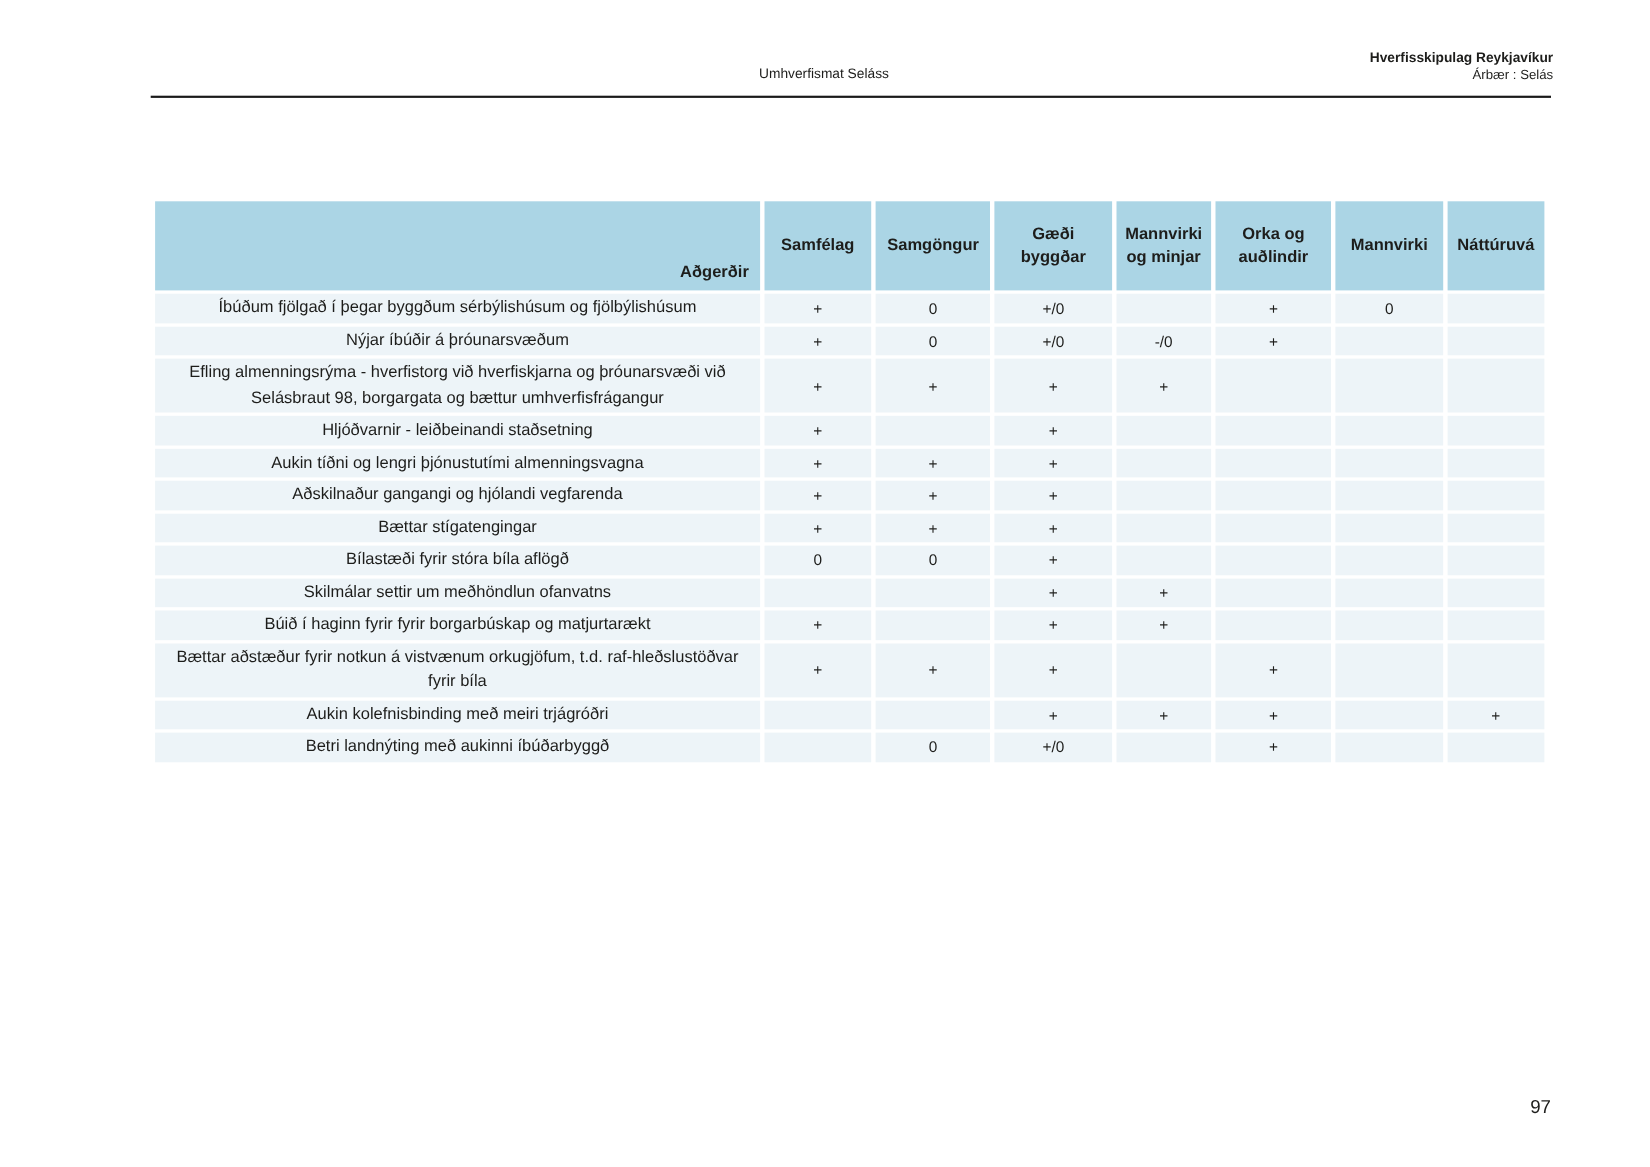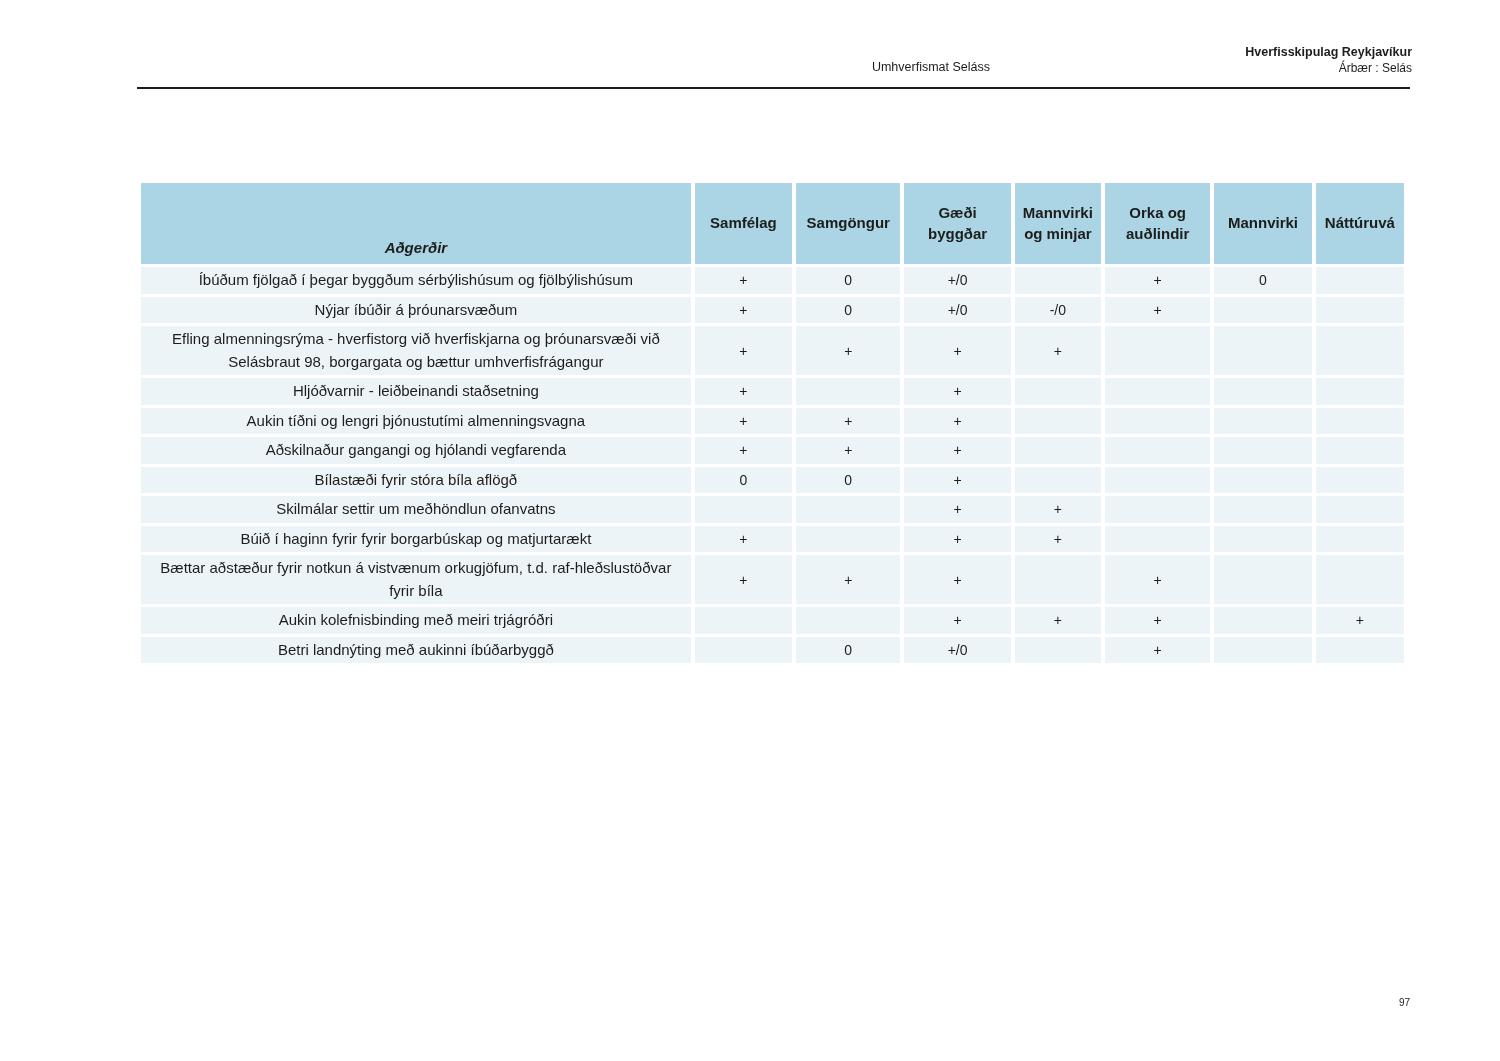--- a/index.html
+++ b/index.html
@@ -23,56 +23,55 @@
     top:87px;
     width:1273px;
     height:2px;
     background:#1a1a1a;
   }
   .hdr-center{
     position:absolute;
     top:60px;
     left:690px;
     width:300px;
-    text-align:right;
+    text-align:left;
     font-size:12.5px;
   }
   .hdr-right{
     position:absolute;
     top:45px;
     right:88px;
     text-align:right;
     line-height:1.25;
   }
   .hdr-right .t{font-weight:bold;font-size:12.5px;}
   .hdr-right .s{font-size:12px;}
   .page-num{
     position:absolute;
     right:90px;
     top:997px;
-    font-size:10px;
+    font-size:17px;
   }
   table.matrix{
     position:absolute;
     left:137px;
     top:180px;
     width:1271px;
     border-collapse:separate;
     border-spacing:4px 3px;
     table-layout:fixed;
   }
   th.action-head{
     background:var(--header-bg);
-    text-align:center;
+    text-align:right;
     vertical-align:bottom;
     font-weight:bold;
     font-size:15px;
     height:73px;
     padding:0 10px 8px 10px;
-    font-style:italic;
   }
   th.col-head{
     background:var(--header-bg);
     font-weight:bold;
     font-size:15px;
     text-align:center;
     vertical-align:middle;
     height:73px;
     line-height:1.35;
     padding:0 5px;
@@ -188,20 +187,30 @@
           <td class="label-cell">Aðskilnaður gangangi og hjólandi vegfarenda</td>
           <td class="value-cell">+</td>
           <td class="value-cell">+</td>
           <td class="value-cell">+</td>
           <td class="value-cell"></td>
           <td class="value-cell"></td>
           <td class="value-cell"></td>
           <td class="value-cell"></td>
         </tr>
         <tr>
+          <td class="label-cell">Bættar stígatengingar</td>
+          <td class="value-cell">+</td>
+          <td class="value-cell">+</td>
+          <td class="value-cell">+</td>
+          <td class="value-cell"></td>
+          <td class="value-cell"></td>
+          <td class="value-cell"></td>
+          <td class="value-cell"></td>
+        </tr>
+        <tr>
           <td class="label-cell">Bílastæði fyrir stóra bíla aflögð</td>
           <td class="value-cell">0</td>
           <td class="value-cell">0</td>
           <td class="value-cell">+</td>
           <td class="value-cell"></td>
           <td class="value-cell"></td>
           <td class="value-cell"></td>
           <td class="value-cell"></td>
         </tr>
         <tr>

